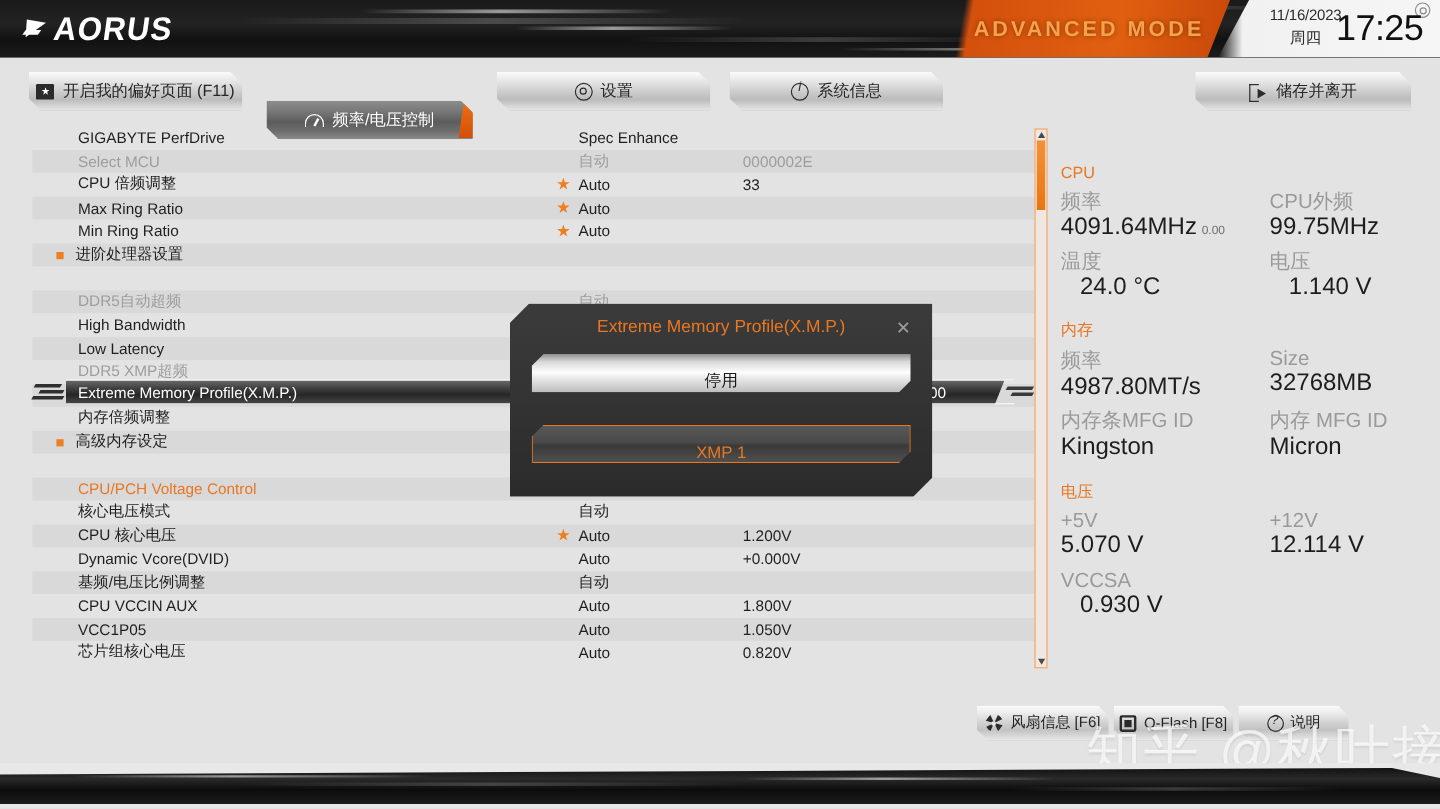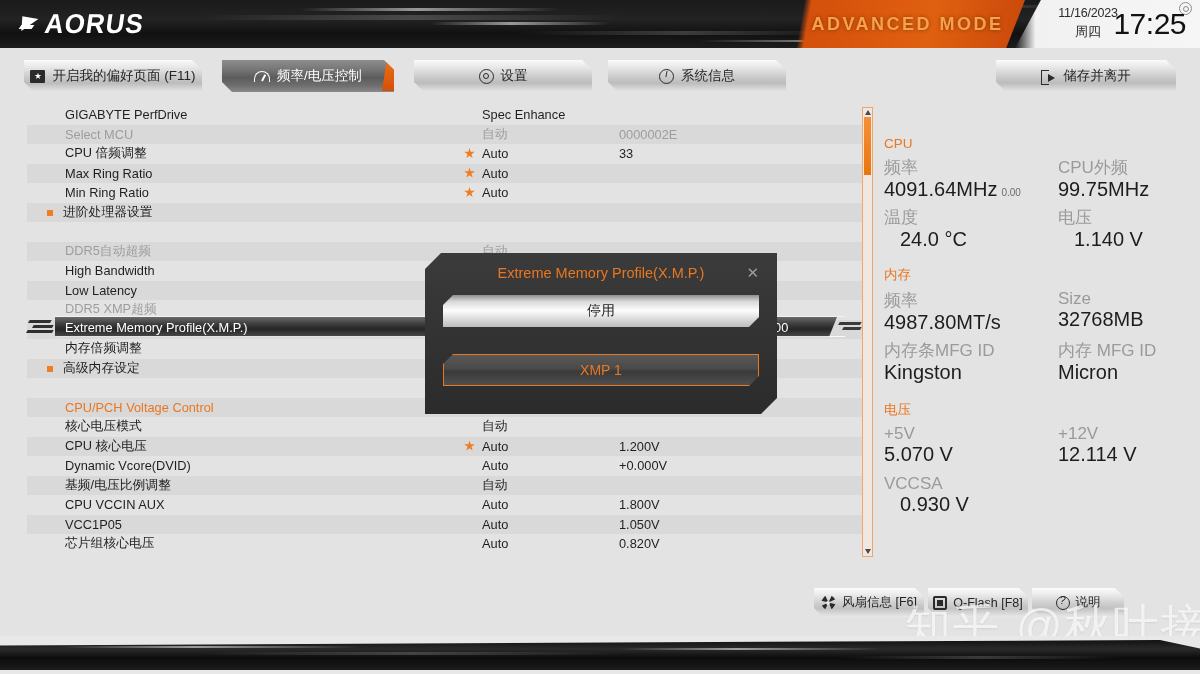--- a/index.html
+++ b/index.html
@@ -97,20 +97,21 @@
     position:absolute; top:0; height:32px;
     background: linear-gradient(180deg,#fbfbfb 0%,#e8e8e8 22%,#c9c9c9 55%,#bcbcbc 72%,#e6e6e6 100%);
     clip-path: polygon(0 0, calc(100% - 10px) 0, 100% 10px, 100% 100%, 10px 100%, 0 calc(100% - 10px));
     display:flex; align-items:center; justify-content:center; gap:7px;
     font-size: 13.5px; color:#262626; cursor:pointer;
     box-shadow: 0 1px 2px rgba(0,0,0,.25);
   }
   .nav-tab.active {
     background: linear-gradient(180deg,#8d8d8d 0%,#7a7a7a 25%,#5c5c5c 55%,#6e6e6e 80%,#8a8a8a 100%);
     color:#fff;
+    margin-top:24px;
   }
   .nav-tab.active:after{
     content:""; position:absolute; right:-1px; top:-1px; width:13px; height:32px;
     background: linear-gradient(180deg,#f2700f,#d2500a);
     clip-path: polygon(38% 0, 100% 0, 100% 100%, 0 100%);
   }
   .nav-ico { display:inline-flex; align-items:center; justify-content:center; }
   .ico-pref { width:15px;height:13px;background:#2b2b2b; position:relative; border-radius:1px;}
   .ico-pref:after{content:"";position:absolute;left:4px;top:3px;width:7px;height:7px;background:#fff;
     clip-path: polygon(50% 0,61% 35%,98% 35%,68% 57%,79% 93%,50% 71%,21% 93%,32% 57%,2% 35%,39% 35%);}
@@ -199,21 +200,21 @@
   }
   #dlg-title {
     position:absolute; left:0; right:0; top:12px; text-align:center;
     font-size:14.5px; color:#e87722;
   }
   #dlg-close {
     position:absolute; right:18px; top:11px; font-size:15px; color:#9d9d9d; cursor:pointer;
   }
   .dlg-opt {
     position:absolute; left:18px; width:316px; height:32px;
-    display:flex; align-items:center; justify-content:center;
+    display:flex; align-items:flex-end; justify-content:center;
     font-size:14px; cursor:pointer;
     clip-path: polygon(10px 0, 100% 0, 100% calc(100% - 10px), calc(100% - 10px) 100%, 0 100%, 0 10px);
   }
   #dlg-opt-0 {
     top: 42px;
     background: linear-gradient(180deg,#8e8e8e 0%,#d8d8d8 20%,#fdfdfd 48%,#e6e6e6 66%,#bcbcbc 100%);
     color:#1a1a1a;
   }
   #dlg-opt-1 {
     top: 101px;

